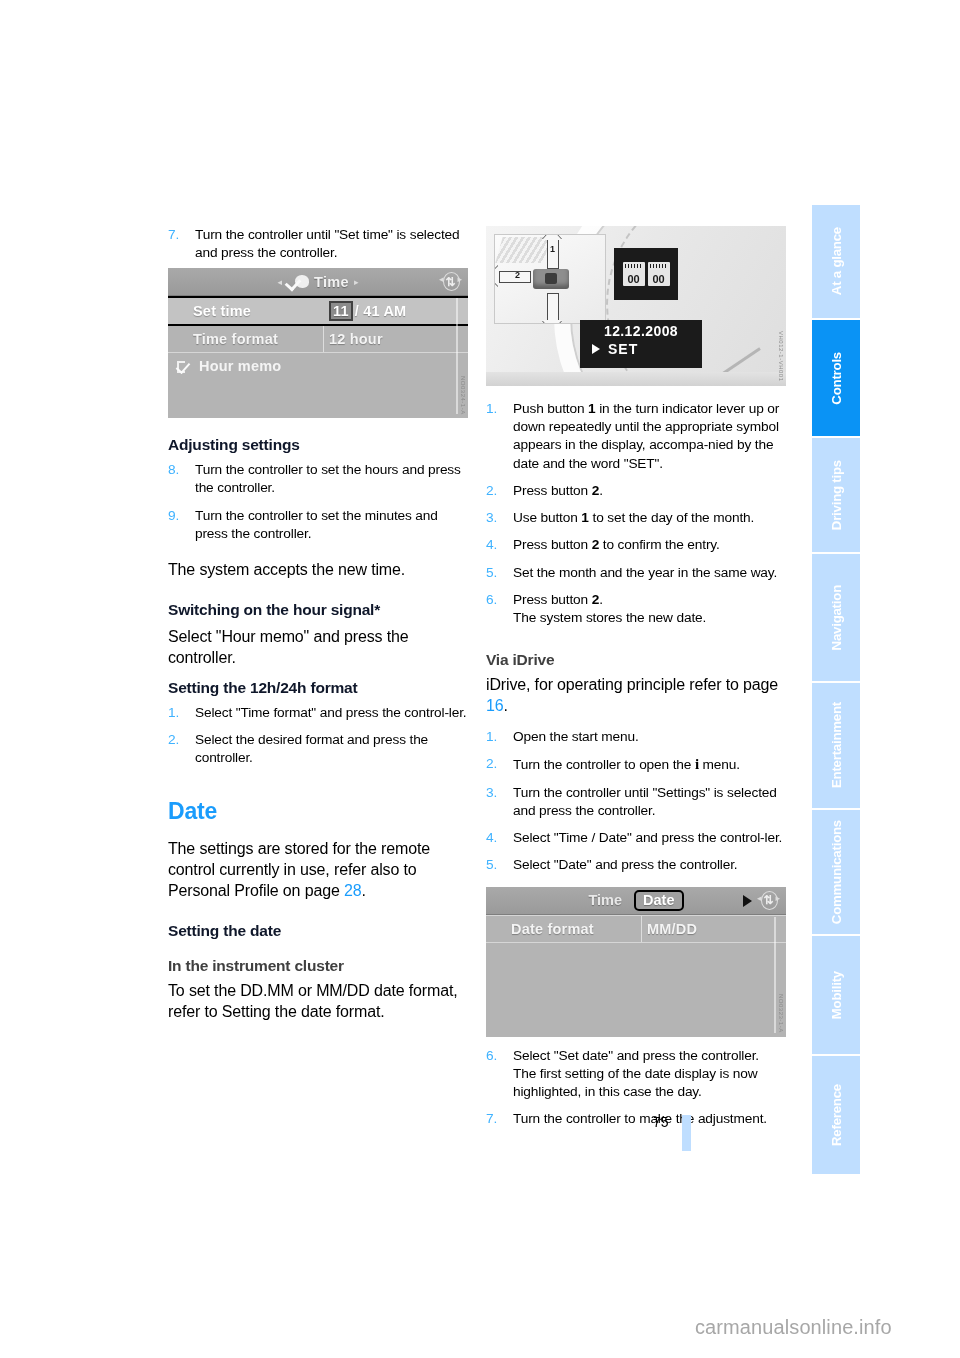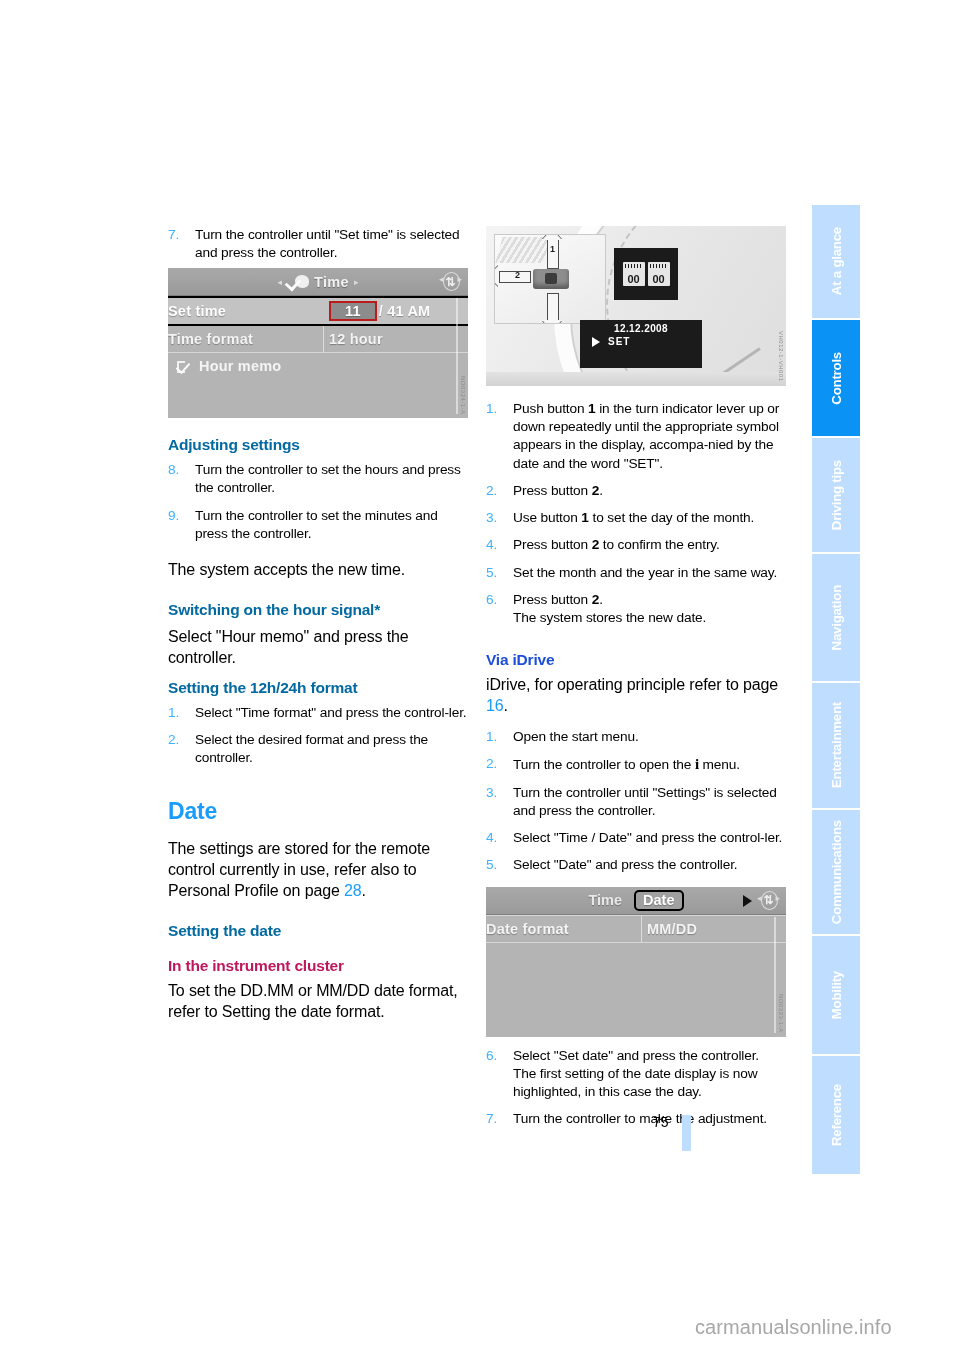--- a/index.html
+++ b/index.html
@@ -37,29 +37,29 @@
   
   .h1 {
     color: #1a9cfc;
     font-size: 23px;
     font-weight: bold;
     letter-spacing: -0.2px;
     margin: 0 0 13px 0;
     line-height: 1.1;
   }
   .h2 {
-    color: #0369a1;
+    color: #0f172a;
     font-size: 15.5px;
     font-weight: bold;
     letter-spacing: -0.2px;
     margin: 0 0 7px 0;
     line-height: 1.15;
   }
   .h3 {
-    color: #be185d;
+    color: #404040;
     font-size: 15.5px;
     font-weight: bold;
     letter-spacing: -0.2px;
     margin: 0 0 5px 0;
     line-height: 1.15;
   }
   p.body {
     font-size: 16px;
     color: #000;
     line-height: 1.33;
@@ -229,40 +229,40 @@
     display: flex;
     align-items: center;
     position: relative;
     color: #f4f4f4;
     font-size: 14.5px;
     font-weight: bold;
     letter-spacing: 0.2px;
   }
   .idrive .row .lbl {
     width: 155px;
-    padding-left: 0;
+    padding-left: 25px;
     box-sizing: border-box;
     text-shadow: 0 1px 1px rgba(0,0,0,.3);
   }
   .idrive .row .val {
     flex: 1;
     padding-left: 6px;
     box-sizing: border-box;
     text-shadow: 0 1px 1px rgba(0,0,0,.3);
   }
   .idrive .row.selected {
     background: #c3c3c3;
     border-top: 2.5px solid #000;
     border-bottom: 2.5px solid #000;
     color: #ffffff;
   }
   .idrive .row .hl {
     background: #8c8c8c;
-    border: 2px solid #b91c1c;
-    padding: 0 14px;
+    border: 2px solid #404040;
+    padding: 0 2px;
     margin-right: 2px;
     color: #fff;
   }
   .idrive .divider {
     position: absolute;
     left: 155px;
     top: 0;
     bottom: 0;
     width: 1px;
     background: rgba(255,255,255,.55);
@@ -506,21 +506,21 @@
     background: repeating-linear-gradient(90deg,#1b1b1b 0 1px,#e6e6e6 1px 3px);
   }
   .cluster .datebox {
     position: absolute;
     left: 94px;
     bottom: 18px;
     width: 122px;
     height: 48px;
     background: #1b1b1b;
     color: #ffffff;
-    font-size: 10px;
+    font-size: 14px;
     font-weight: bold;
     padding: 3px 0 0 0;
     box-sizing: border-box;
   }
   .cluster .datebox .d1 {
     text-align: center;
     letter-spacing: 0.4px;
   }
   .cluster .datebox .d2 {
     display: flex;
@@ -755,21 +755,21 @@
         <span class="num">5.</span>
         <span>Set the month and the year in the same way.</span>
       </li>
       <li>
         <span class="num">6.</span>
         <span>Press button <b class="bold">2</b>.<br>The system stores the new date.</span>
       </li>
     </ol>
 
     <div class="spacer-md"></div>
-    <h2 class="h3" style="color:#1d4ed8">Via iDrive</h2>
+    <h2 class="h3" style="color:#404040">Via iDrive</h2>
     <p class="body"><span>iDrive, for operating principle refer to page </span><span class="pageref">16</span><span>.</span></p>
 
     <ol class="steps">
       <li>
         <span class="num">1.</span>
         <span>Open the start menu.</span>
       </li>
       <li>
         <span class="num">2.</span>
         <span><span>Turn the controller to open the </span><span class="i-glyph">i</span><span> menu.</span></span>

